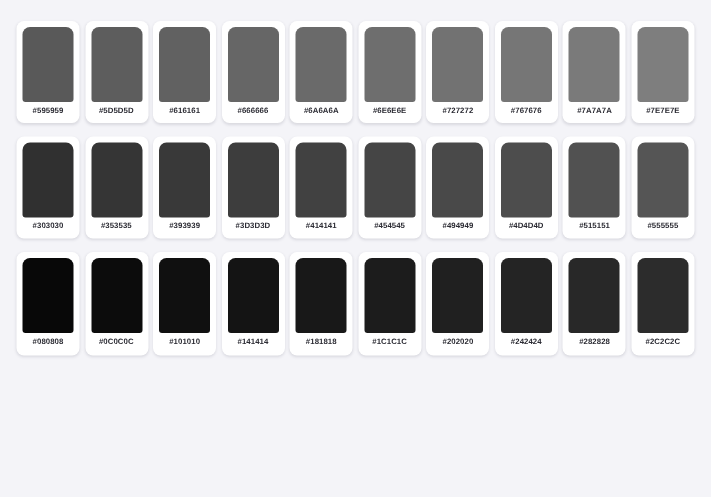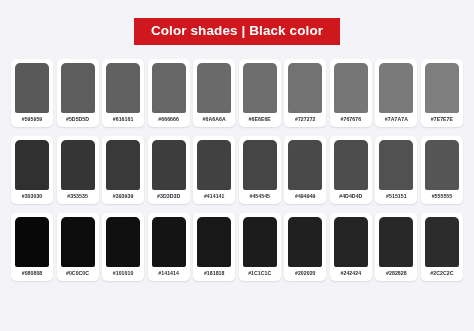--- a/index.html
+++ b/index.html
@@ -70,21 +70,20 @@
     padding: 4px 0 5px 0;
     line-height: 1;
     white-space: nowrap;
   }
 </style>
 </head>
 <body style="background: rgb(244, 244, 248);">
 
 <div class="page">
 
-  <div class="title-banner" style="background: rgb(206, 24, 30); color: rgb(255, 255, 255);">Color shades | Black color</div>
 
   <div class="grid">
 
     <div class="row">
       <div class="swatch-card" style="background: rgb(255, 255, 255);">
         <div class="swatch-color" style="background: rgb(89, 89, 89);"></div>
         <div class="swatch-label" style="color: rgb(43, 43, 51);">#595959</div>
       </div>
       <div class="swatch-card" style="background: rgb(255, 255, 255);">
         <div class="swatch-color" style="background: rgb(93, 93, 93);"></div>

